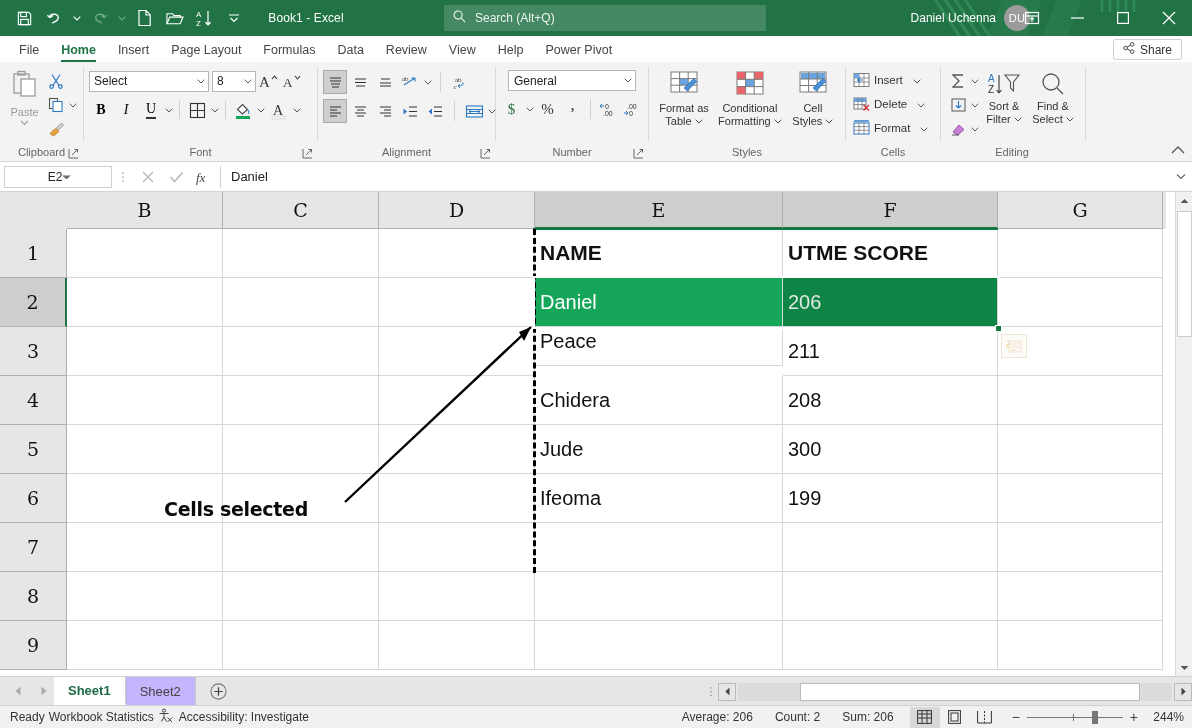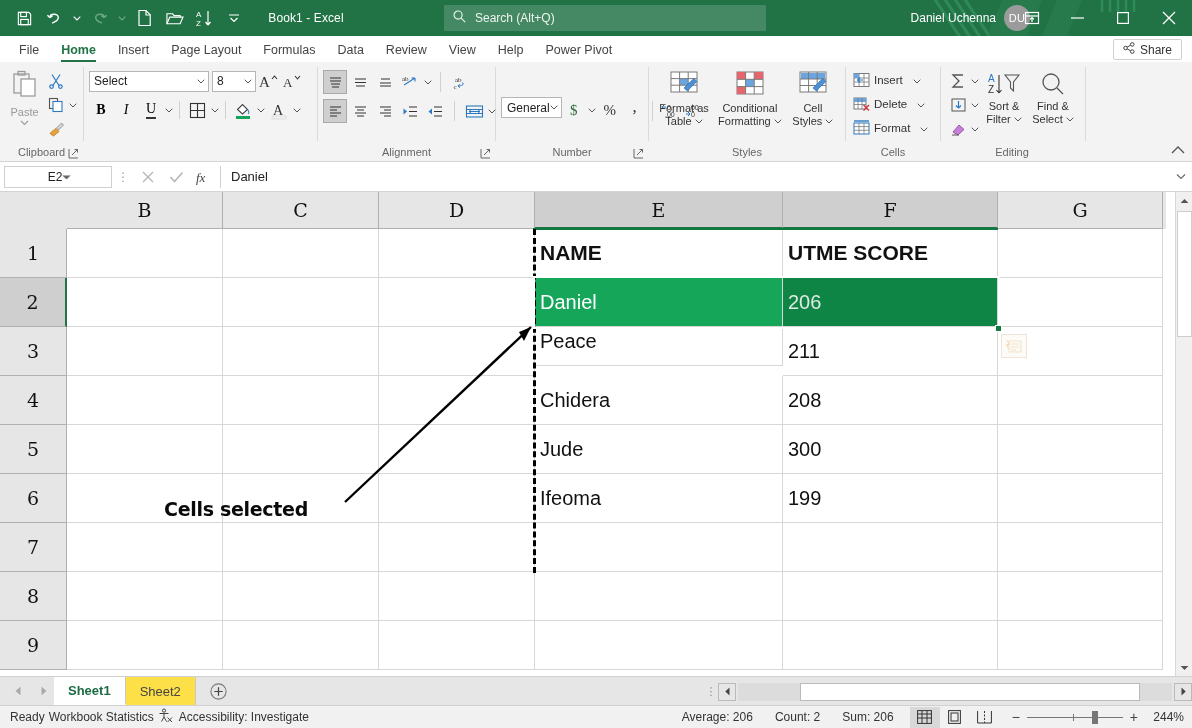--- a/index.html
+++ b/index.html
@@ -200,21 +200,21 @@
   .vsb .thumb { position: absolute; left: 1px; width: 15px; background: #fff; border: 1px solid #cdcdcd; }
 
   
   .sheetbar {
     height: 29px; background: #e6e6e6; display: flex; align-items: stretch; flex: none;
     border-top: 1px solid #d0d0d0; position: relative;
   }
   .navarrows { display: flex; align-items: center; padding: 0 6px 0 14px; gap: 18px; }
   .stab {
     display: flex; align-items: center; padding: 0 14px; font-size: 13px; color: #444;
-    border-right: 1px solid #c8c8c8; background: #fde047;
+    border-right: 1px solid #c8c8c8; background: #c4b5fd;
   }
   .stab.active { background: #fff; color: #1c6b43; font-weight: bold; border-bottom: 2px solid #fff; }
   .addsheet { display: flex; align-items: center; padding: 0 14px; }
   .hsb {
     position: absolute; right: 0; top: 3px; height: 23px; left: 704px; display: flex; align-items: center;
   }
   .hsb .grip { width: 14px; text-align: center; color: #888; font-size: 11px; }
   .hsb .arrowbox {
     width: 18px; height: 18px; border: 1px solid #bbb; background: #e6e6e6;
     display: flex; align-items: center; justify-content: center;
@@ -514,20 +514,29 @@
                 <rect x="2" y="15" width="14" height="3" fill="#f0f0f0" stroke="#ccc" stroke-width=".5"></rect>
               </svg>
           </div>
           <div class="caret">
               <svg width="8" height="5" viewBox="0 0 8 5">
                 <path d="M0.7 0.7 L4 4 L7.3 0.7" fill="none" stroke="#555" stroke-width="1"></path>
               </svg>
             </div>
         </div>
       </div>
+      <div class="grp-label">
+        <span>Font</span>
+        <span class="dlg">
+          <svg width="11" height="11" viewBox="0 0 11 11">
+              <path d="M1 1 V10 H10" stroke="#666" stroke-width="1" fill="none"></path>
+              <path d="M4 7 L9.5 1.5 M9.5 1.5 H6.5 M9.5 1.5 V4.5" stroke="#666" stroke-width="1" fill="none"></path>
+            </svg>
+        </span>
+      </div>
     </div>
     <div class="grp-sep"></div>
 
     <div class="grp" style="width:177px">
       <div class="grp-body" style="flex-direction:column;padding-top:5px">
         <div class="smallrow">
           <div class="sbtn" style="background:#cfcfcf;border:1px solid #aaa">
             <svg width="15" height="15" viewBox="0 0 15 15">
                 <path d="M2 3 H13 M2 6 H13 M3 9 H12 M4 12 H11" stroke="#333" stroke-width="1.1"></path>
               </svg>
@@ -611,21 +620,21 @@
           <svg width="11" height="11" viewBox="0 0 11 11">
               <path d="M1 1 V10 H10" stroke="#666" stroke-width="1" fill="none"></path>
               <path d="M4 7 L9.5 1.5 M9.5 1.5 H6.5 M9.5 1.5 V4.5" stroke="#666" stroke-width="1" fill="none"></path>
             </svg>
         </span>
       </div>
     </div>
     <div class="grp-sep"></div>
 
     <div class="grp" style="width:152px">
-      <div class="grp-body" style="flex-direction:row;padding-top:5px;align-items:center">
+      <div class="grp-body" style="flex-direction:column;padding-top:5px;align-items:center">
         <div class="numfmt-input">
           <span>General</span>
           <svg width="8" height="5" viewBox="0 0 8 5">
               <path d="M0.7 0.7 L4 4 L7.3 0.7" fill="none" stroke="#555" stroke-width="1"></path>
             </svg>
         </div>
         <div class="smallrow" style="margin-top:6px">
           <div class="sbtn">
               <span style="font-size:15px;color:#2e6b3f;font-family:'Liberation Serif',serif">$</span>
             </div>

